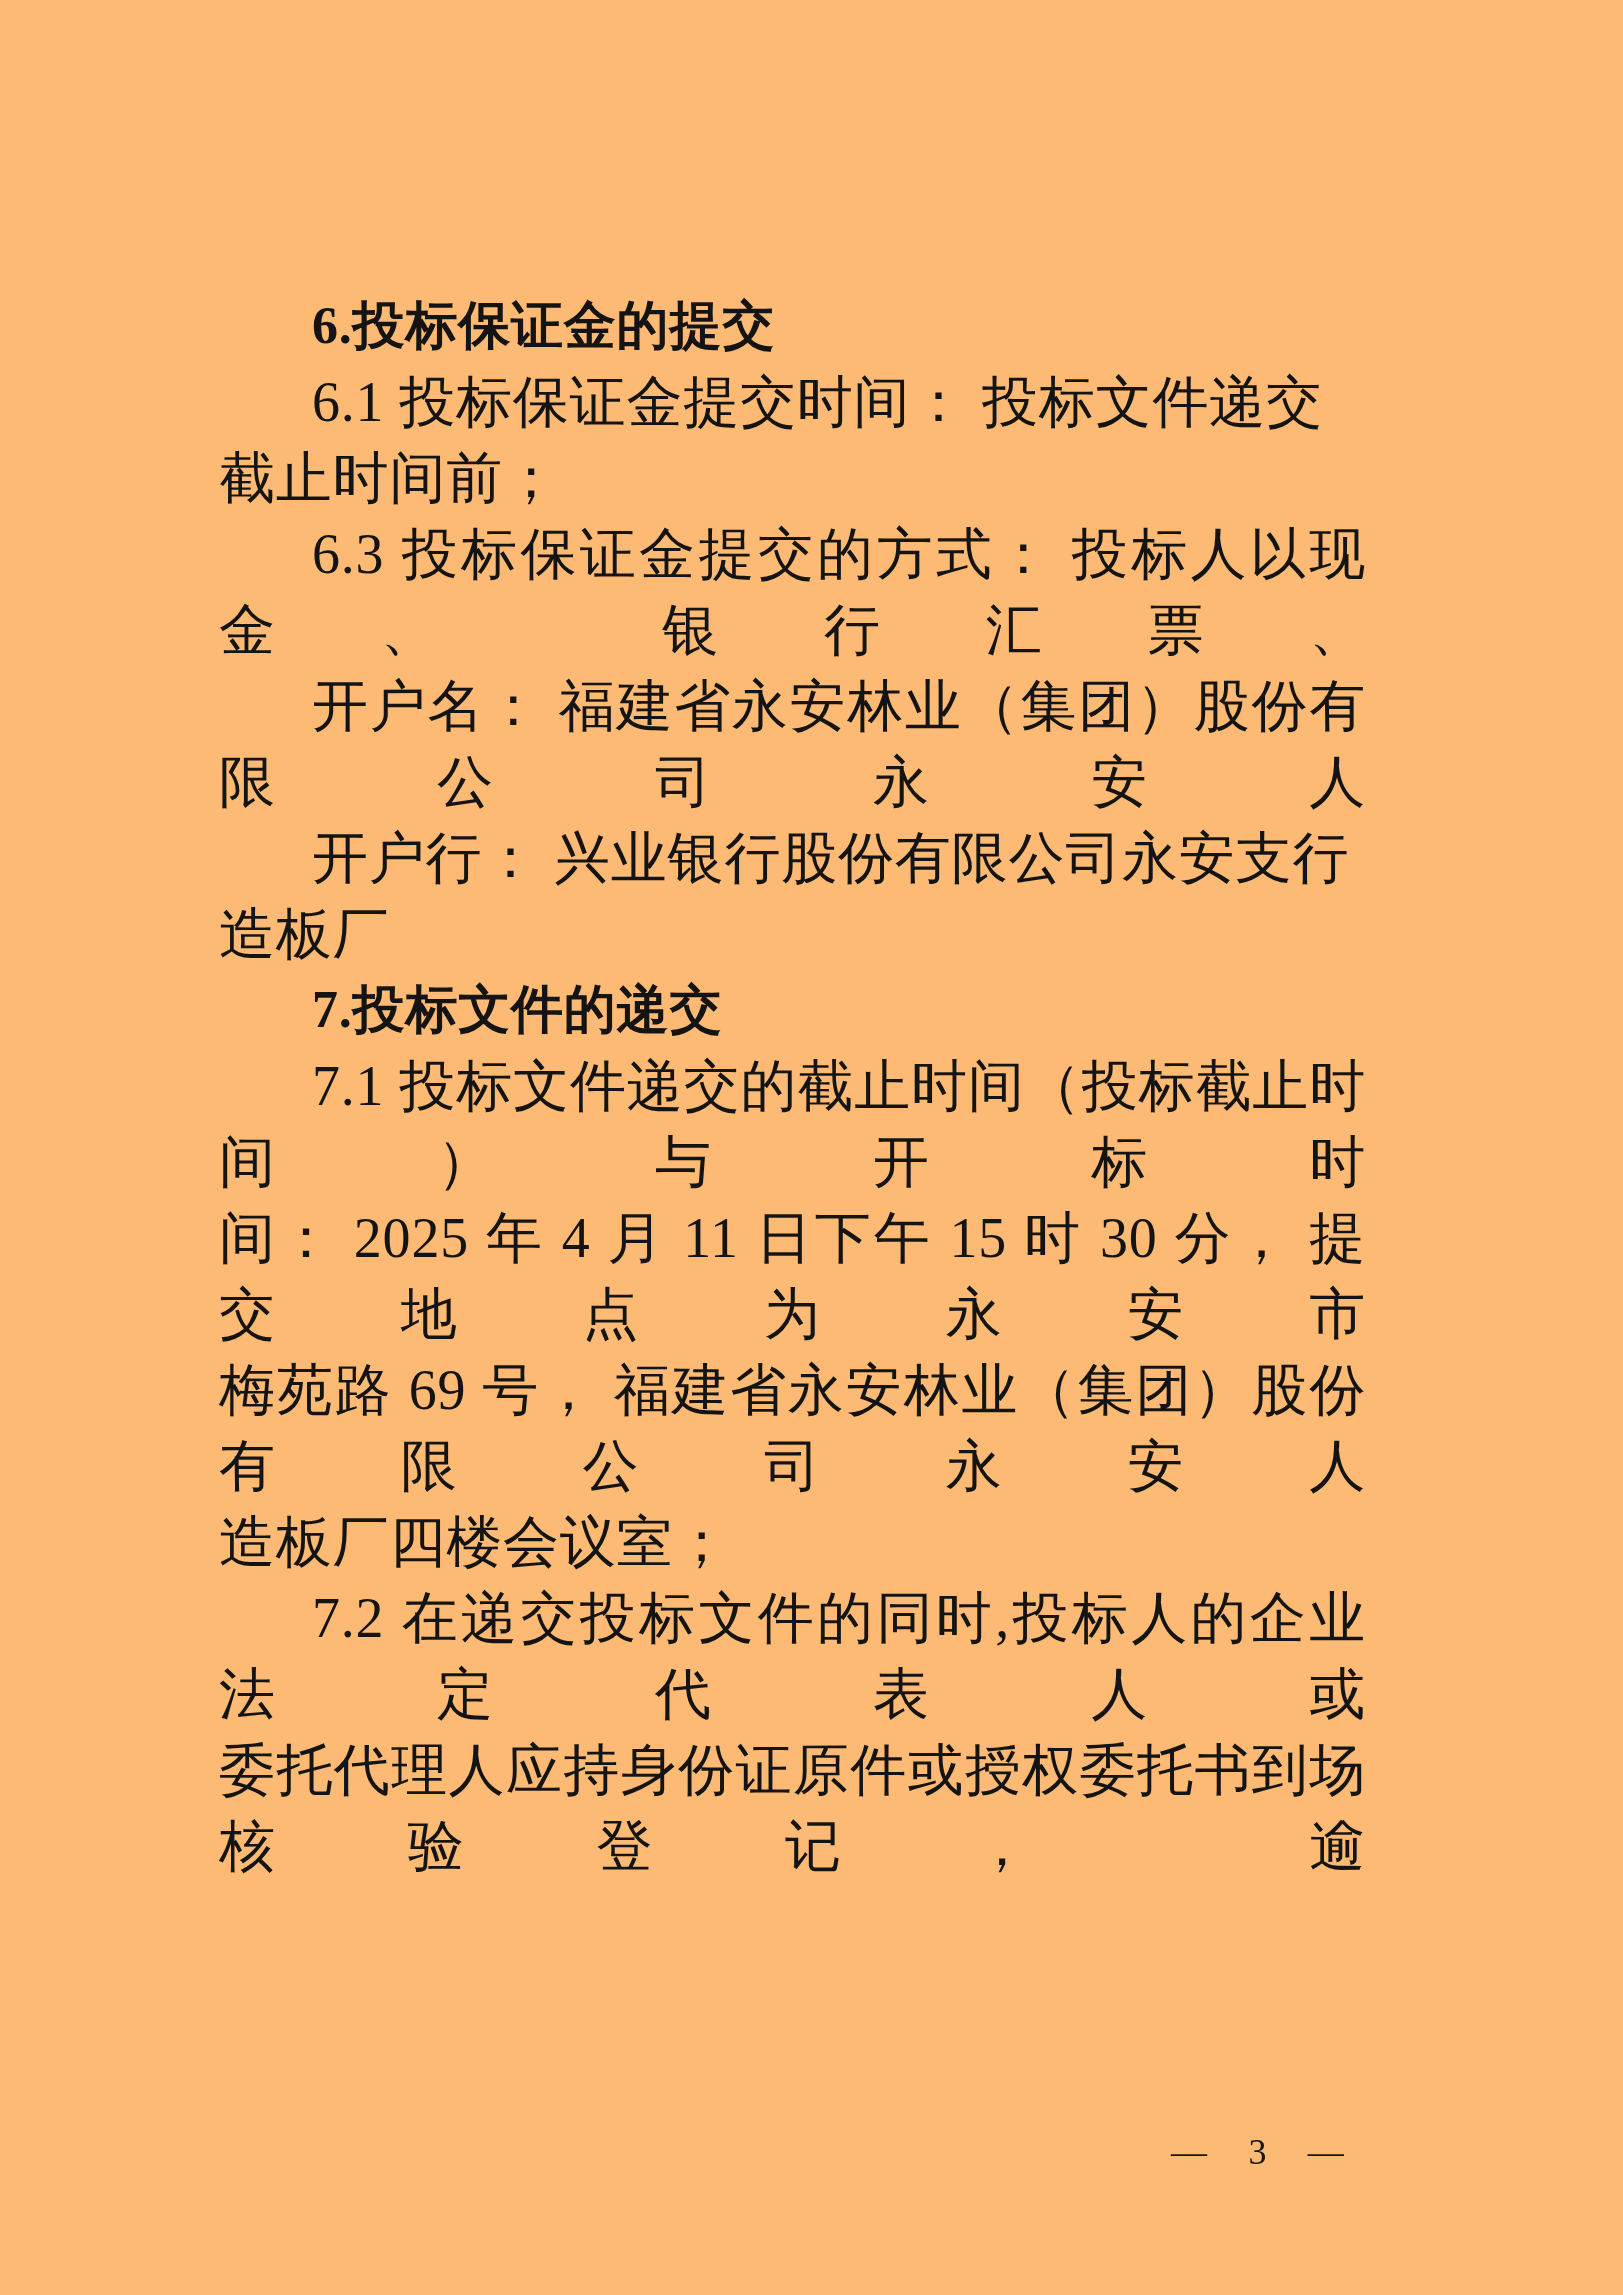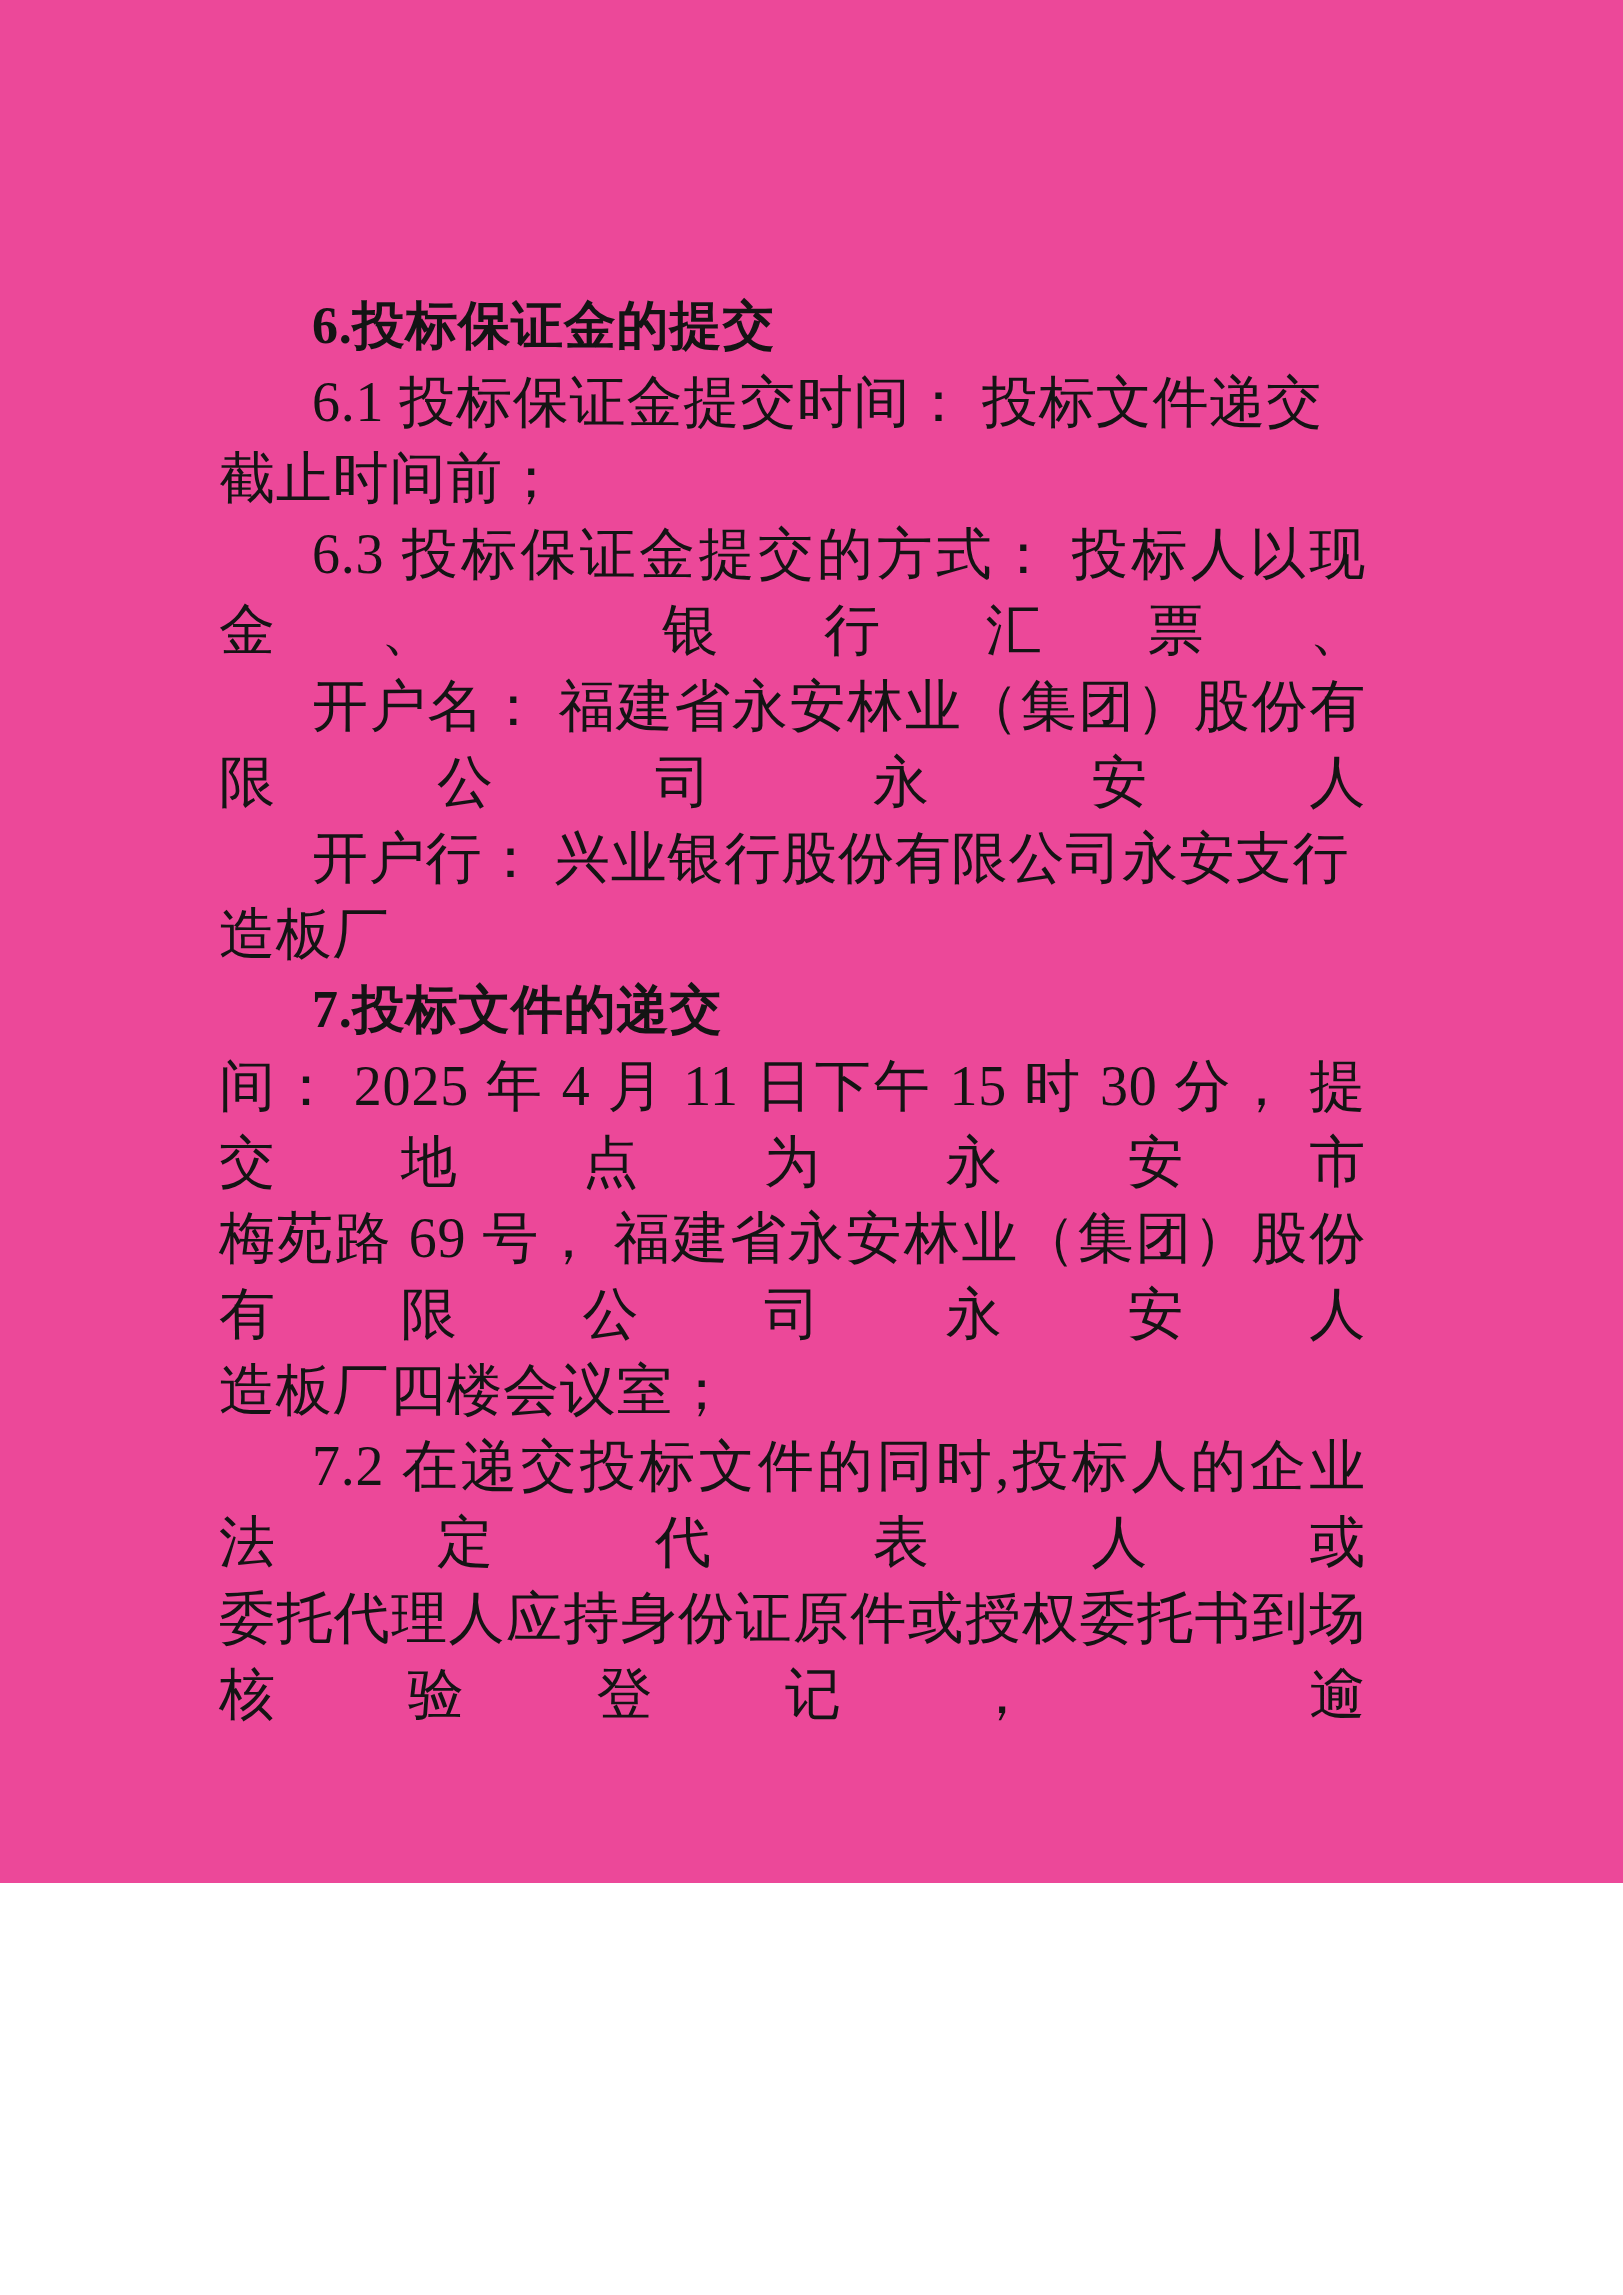--- a/index.html
+++ b/index.html
@@ -3,22 +3,22 @@
 <meta charset="utf-8">
 <style>
   html, body {
     margin: 0;
     padding: 0;
     background: #ffffff;
   }
   .page {
     position: relative;
     width: 1623px;
-    height: 1883px;
-    background: #ec4899;
+    height: 2295px;
+    background: #fdba74;
     overflow: hidden;
     font-family: "Liberation Serif", "DejaVu Serif", serif;
     color: #141414;
   }
   .content {
     position: absolute;
     left: 219px;
     top: 288px;
     width: 1147px;
   }
@@ -57,20 +57,21 @@
 
 <div class="page">
   <main class="content">
     <p class="line heading indent">6.投标保证金的提交</p>
     <p class="line indent">6.1 投标保证金提交时间： 投标文件递交截止时间前；</p>
     <p class="line indent justify">6.3 投标保证金提交的方式： 投标人以现金、 银行汇票、</p>
     <p class="line indent justify">开户名： 福建省永安林业（集团）股份有限公司永安人</p>
     <p class="line indent">开户行： 兴业银行股份有限公司永安支行</p>
     <p class="line">造板厂</p>
     <p class="line heading indent">7.投标文件的递交</p>
+    <p class="line indent justify">7.1 投标文件递交的截止时间（投标截止时间）与开标时</p>
     <p class="line justify">间： 2025 年 4 月 11 日下午 15 时 30 分， 提交地点为永安市</p>
     <p class="line justify">梅苑路 69 号， 福建省永安林业（集团）股份有限公司永安人</p>
     <p class="line">造板厂四楼会议室；</p>
     <p class="line indent justify">7.2 在递交投标文件的同时,投标人的企业法定代表人或</p>
     <p class="line justify">委托代理人应持身份证原件或授权委托书到场核验登记， 逾</p>
 
   </main>
   <div class="footer">— 3 —</div>
 </div>
 

